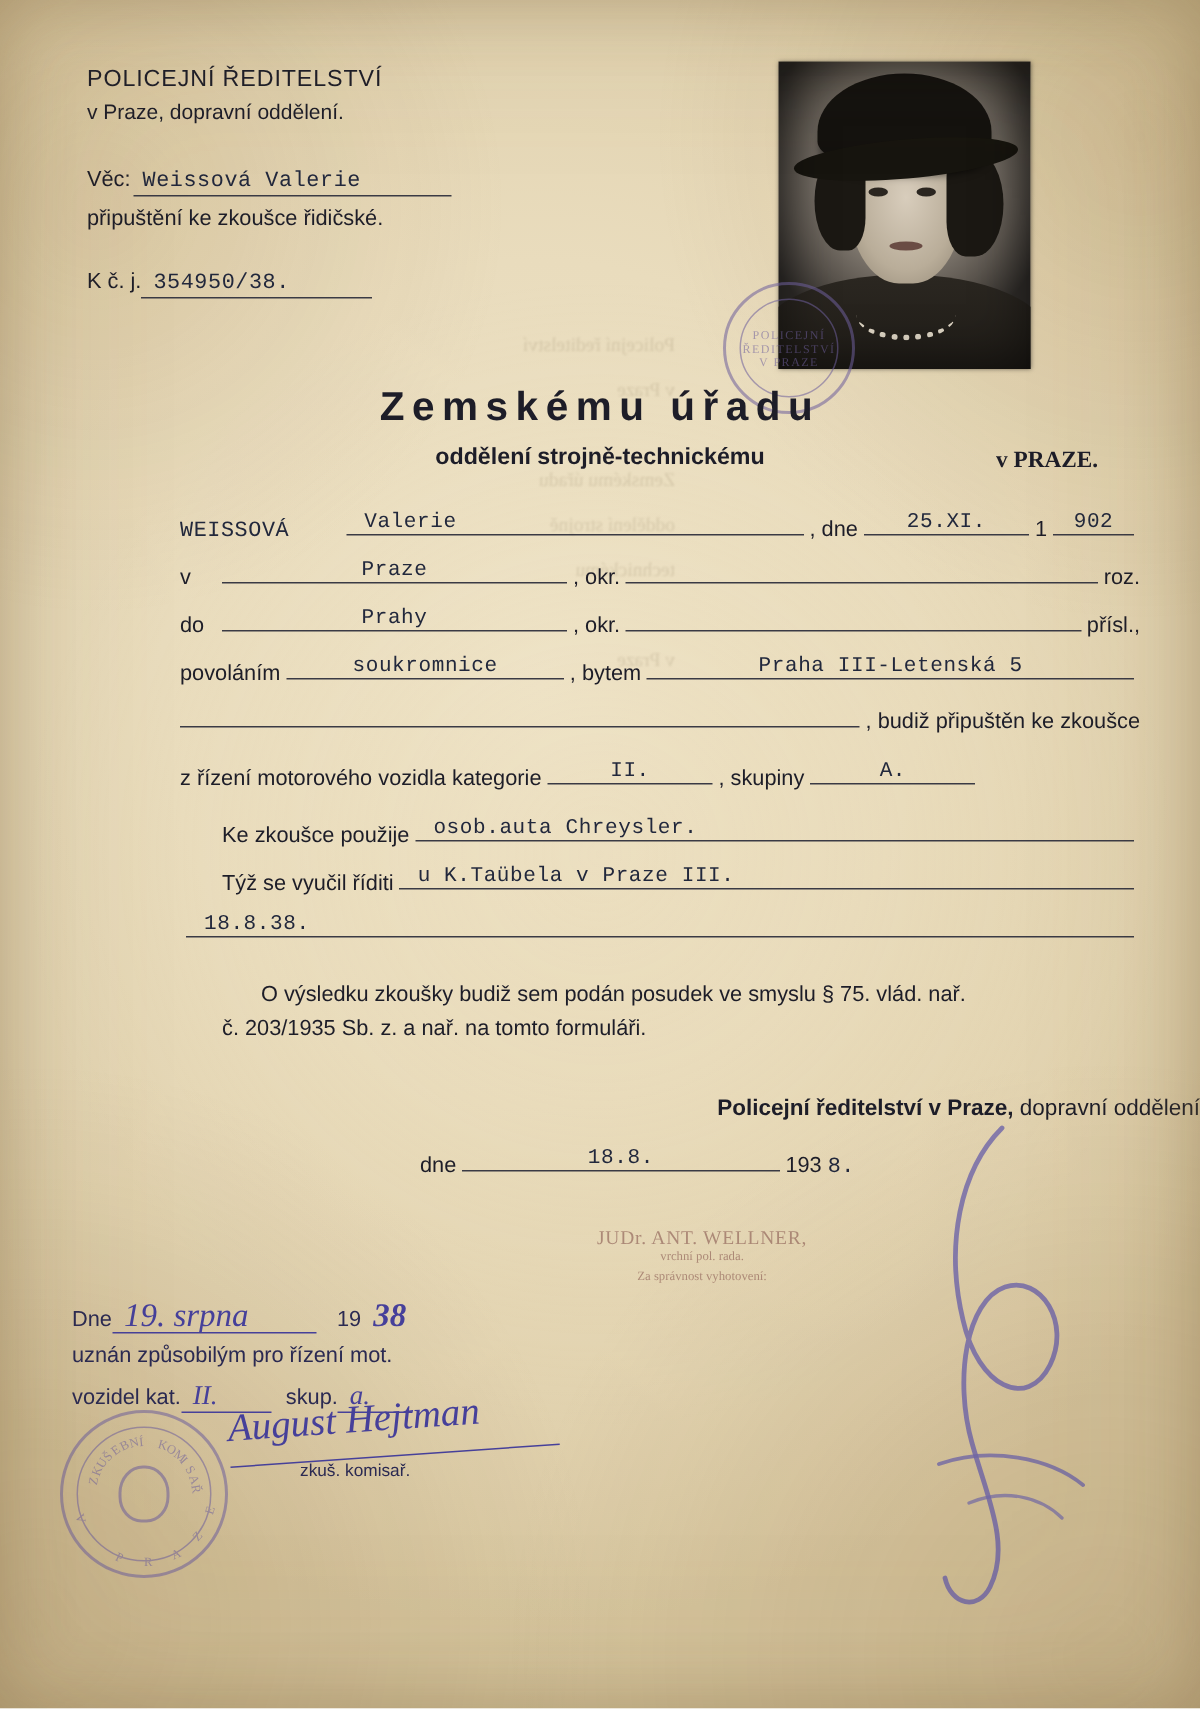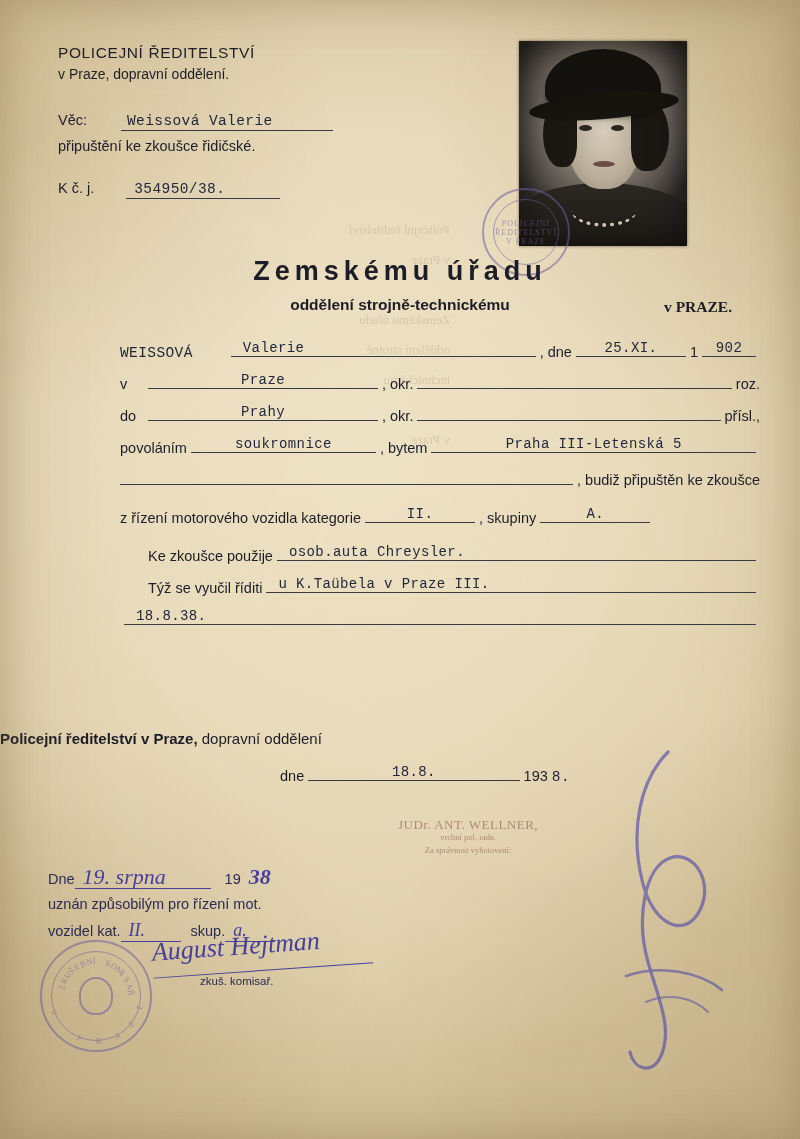--- a/index.html
+++ b/index.html
@@ -82,21 +82,20 @@
     align-items: baseline;
   }
   .typed {
     font-family: "Liberation Mono", monospace;
     color: #22283c;
     letter-spacing: 0.4px;
   }
   .ul {
     border-bottom: 1px solid #3a3a44;
     display: inline-block;
-    margin-left: 32px;
   }
   .subj2 {
     position: absolute;
     left: 58px;
     top: 138px;
     font-size: 14.5px;
     color: #1d1d28;
   }
   .kcj {
     position: absolute;
@@ -319,21 +318,21 @@
     font-size: 14.5px;
     color: #1d1d28;
     line-height: 23px;
   }
 
   
   .sig-line1 {
     position: absolute;
     left: 0; right: 0;
     top: 730px;
-    text-align: left;
+    text-align: right;
     font-size: 15px;
     color: #1d1d28;
   }
   .sig-line1 b { font-weight: bold; }
   .sig-date {
     position: absolute;
     left: 280px;
     top: 764px;
     width: 290px;
     display: flex;
@@ -586,20 +585,24 @@
       </span>
     </div>
 
     <div class="row">
       <span class="fill">
         <span class="val left">18.8.38.</span>
       </span>
     </div>
   </div>
 
+  <div class="para" style="top:652px">
+    <div style="text-indent:26px">O výsledku zkoušky budiž sem podán posudek ve smyslu § 75. vlád. nař.</div>
+    <div>č. 203/1935 Sb. z. a nař. na tomto formuláři.</div>
+  </div>
 
   <div class="sig-line1">
     <b>Policejní ředitelství v Praze,</b>
     <span>dopravní oddělení</span>
   </div>
 
   <div class="sig-date">
     <span class="fix">dne</span>
     <span class="fill">
       <span class="val">18.8.</span>

